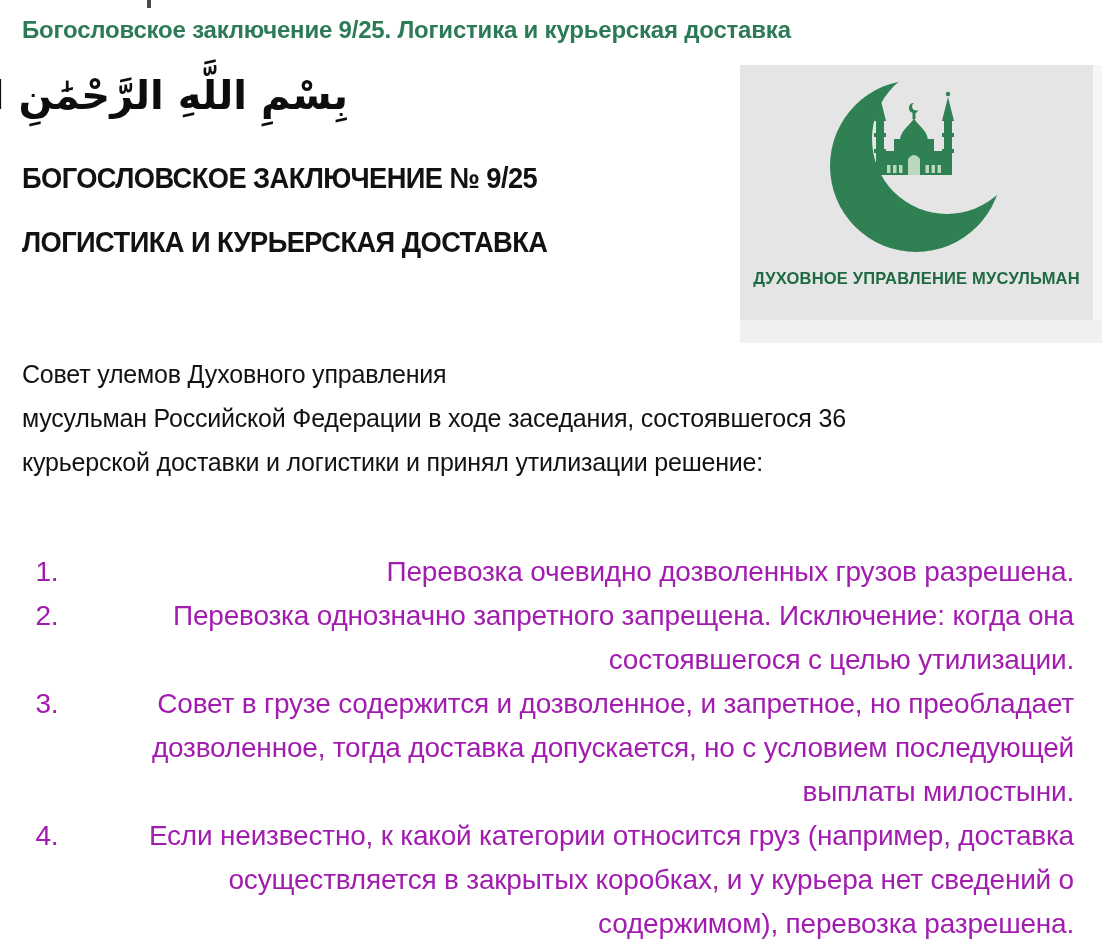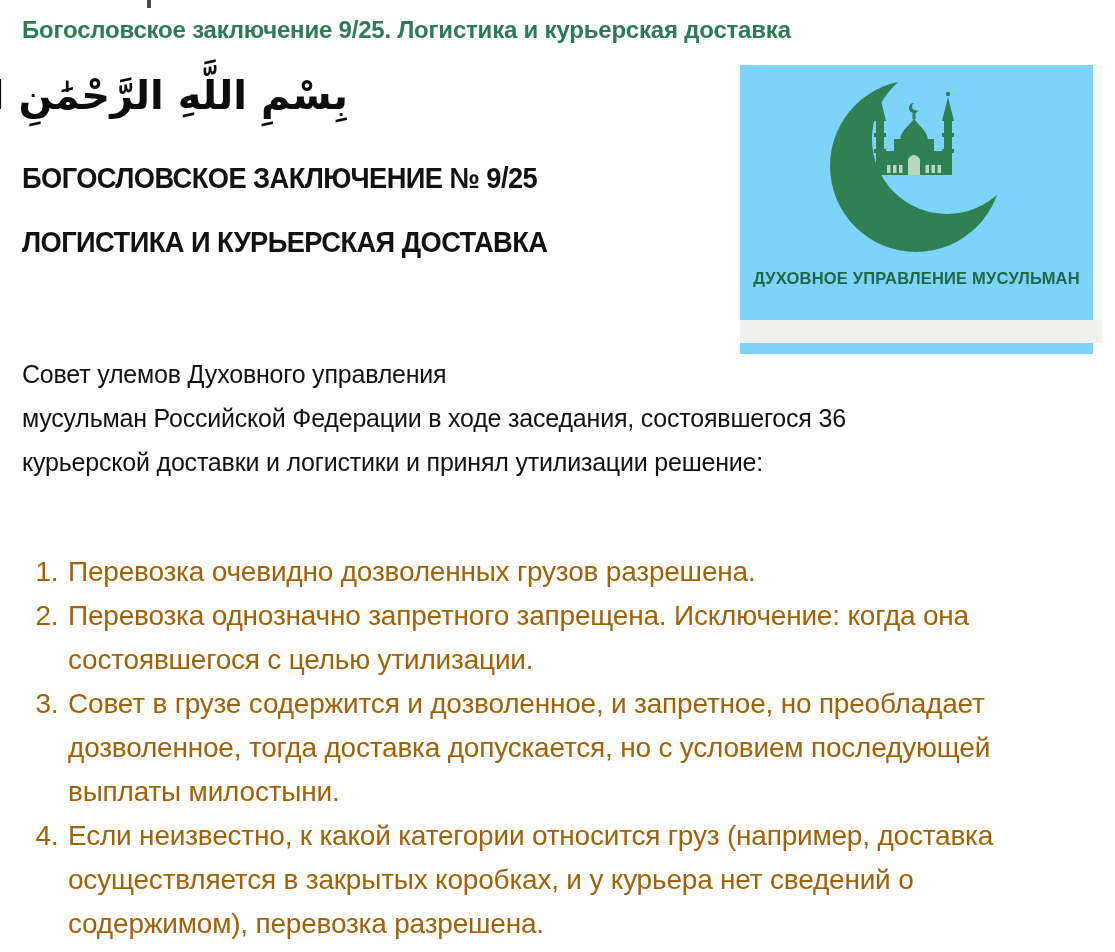--- a/index.html
+++ b/index.html
@@ -33,22 +33,22 @@
     position: absolute; left: 22px;
     font-size: 29px; font-weight: 700; letter-spacing: -0.6px;
     color: #121212; white-space: nowrap;
     transform: scaleX(0.94); transform-origin: left center;
   }
   .doc-heading.h1 { top: 162px; }
   .doc-heading.h2 { top: 226px; }
 
   .logo-card { position: absolute; left: 740px; top: 65px; width: 362px; height: 278px; }
   .logo-green {
-    position: absolute; left: 0; top: 0; width: 353px; height: 289px;
-    background: #7dd3fc;
+    position: absolute; left: 0; top: 0; width: 353px; height: 255px;
+    background: #e5e5e5;
   }
   .logo-right-strip {
     position: absolute; left: 353px; top: 0; width: 9px; height: 255px;
     background: #f5f7f5;
   }
   .logo-footer-strip {
     position: absolute; left: 0; top: 255px; width: 362px; height: 23px;
     background: #f0f1ef;
   }
   .emblem {
@@ -66,22 +66,23 @@
     position: absolute; left: 22px; top: 352px; width: 1080px;
     font-size: 25px; line-height: 44px; font-weight: 400;
     letter-spacing: -0.2px; color: #121212;
   }
   .intro-line { white-space: nowrap; }
 
   ol.rulings {
     position: absolute; left: 22px; top: 550px; width: 1052px;
     padding-left: 44px;
     font-size: 28px; line-height: 44px; font-weight: 400;
-    letter-spacing: -0.2px; color: #a16207;
+    letter-spacing: -0.2px; color: #a21caf;
     list-style: decimal outside;
+    text-align: right;
   }
   ol.rulings li { padding-left: 2px; }
 </style>
 </head>
 <body>
 
 <div class="artifact-mark"></div>
 
 <a class="title-link" href="#">Богословское заключение 9/25. Логистика и курьерская доставка</a>
 

